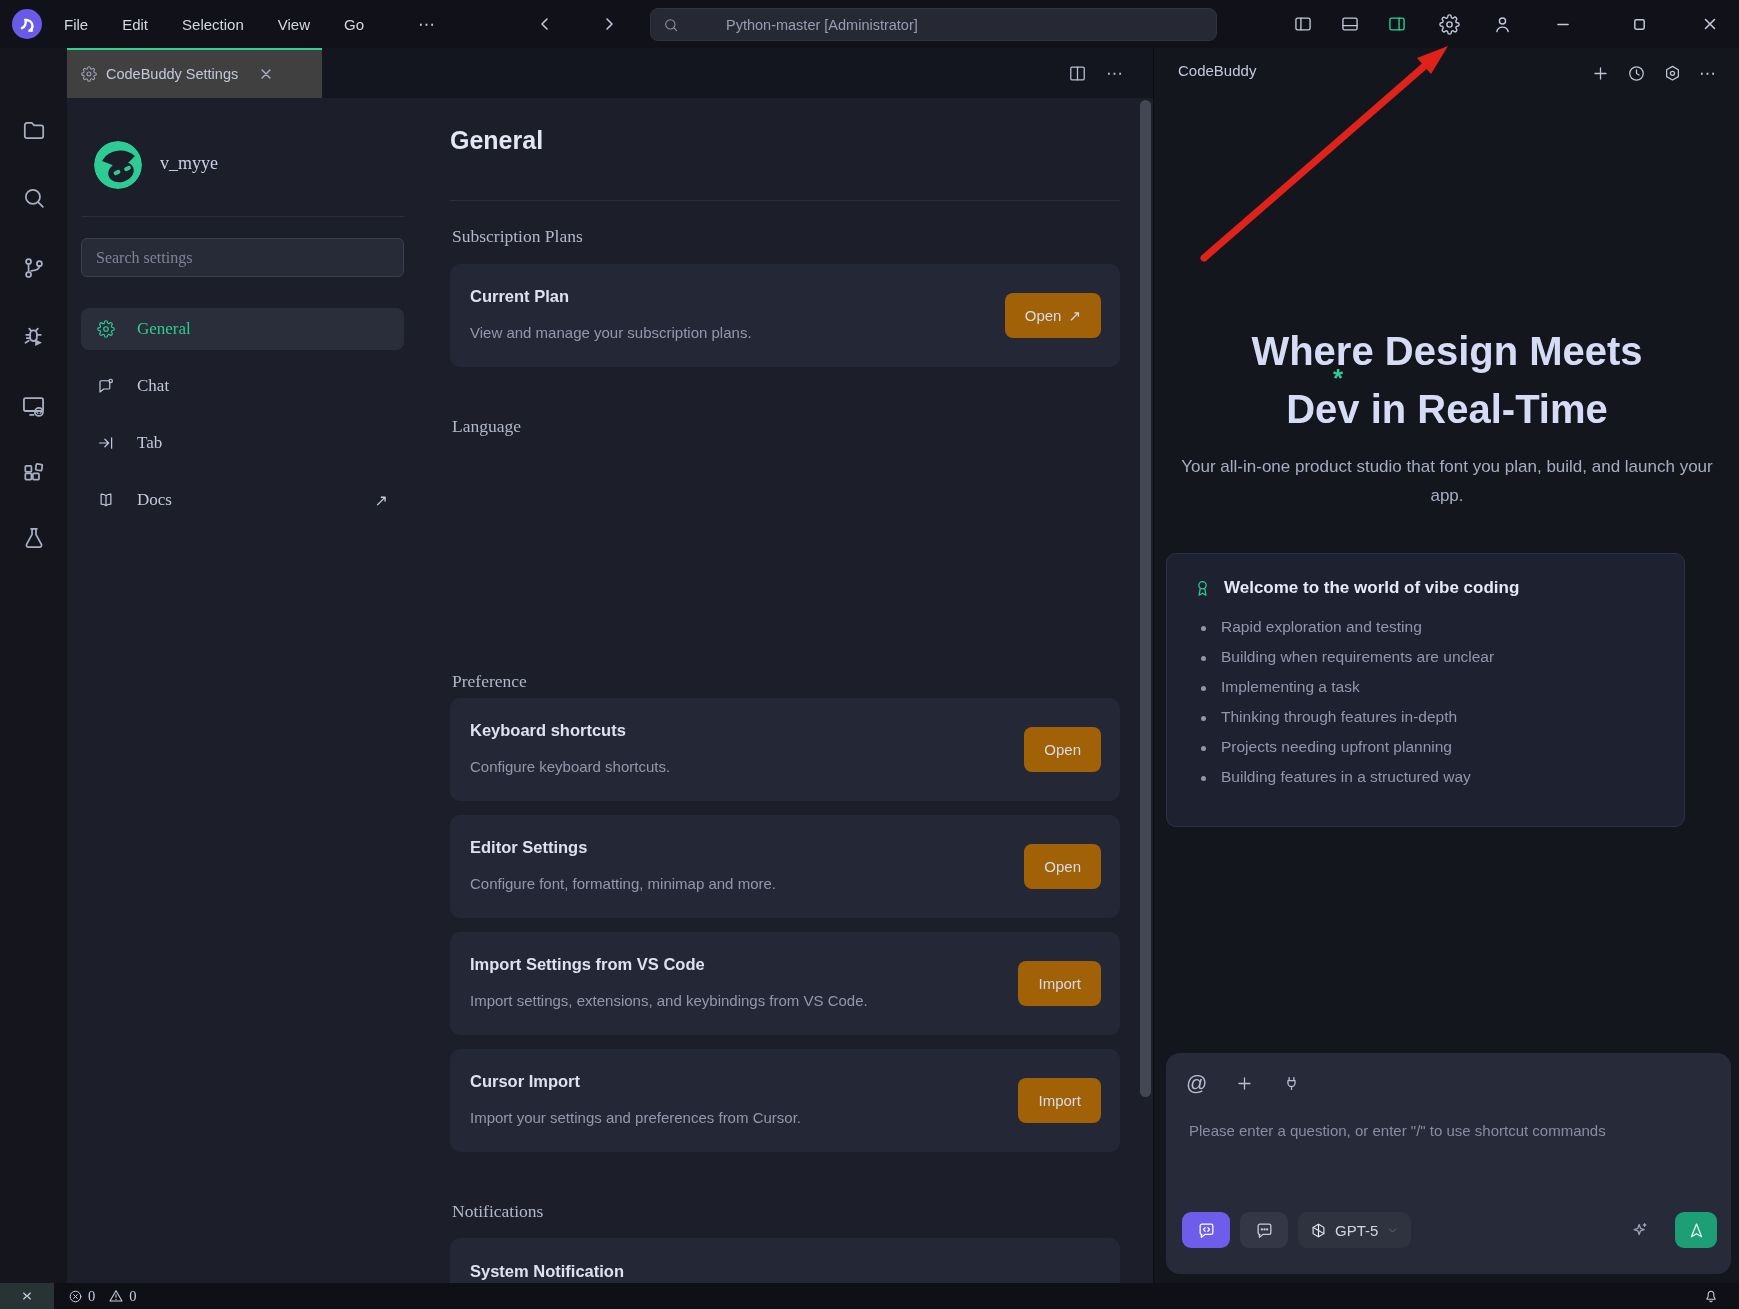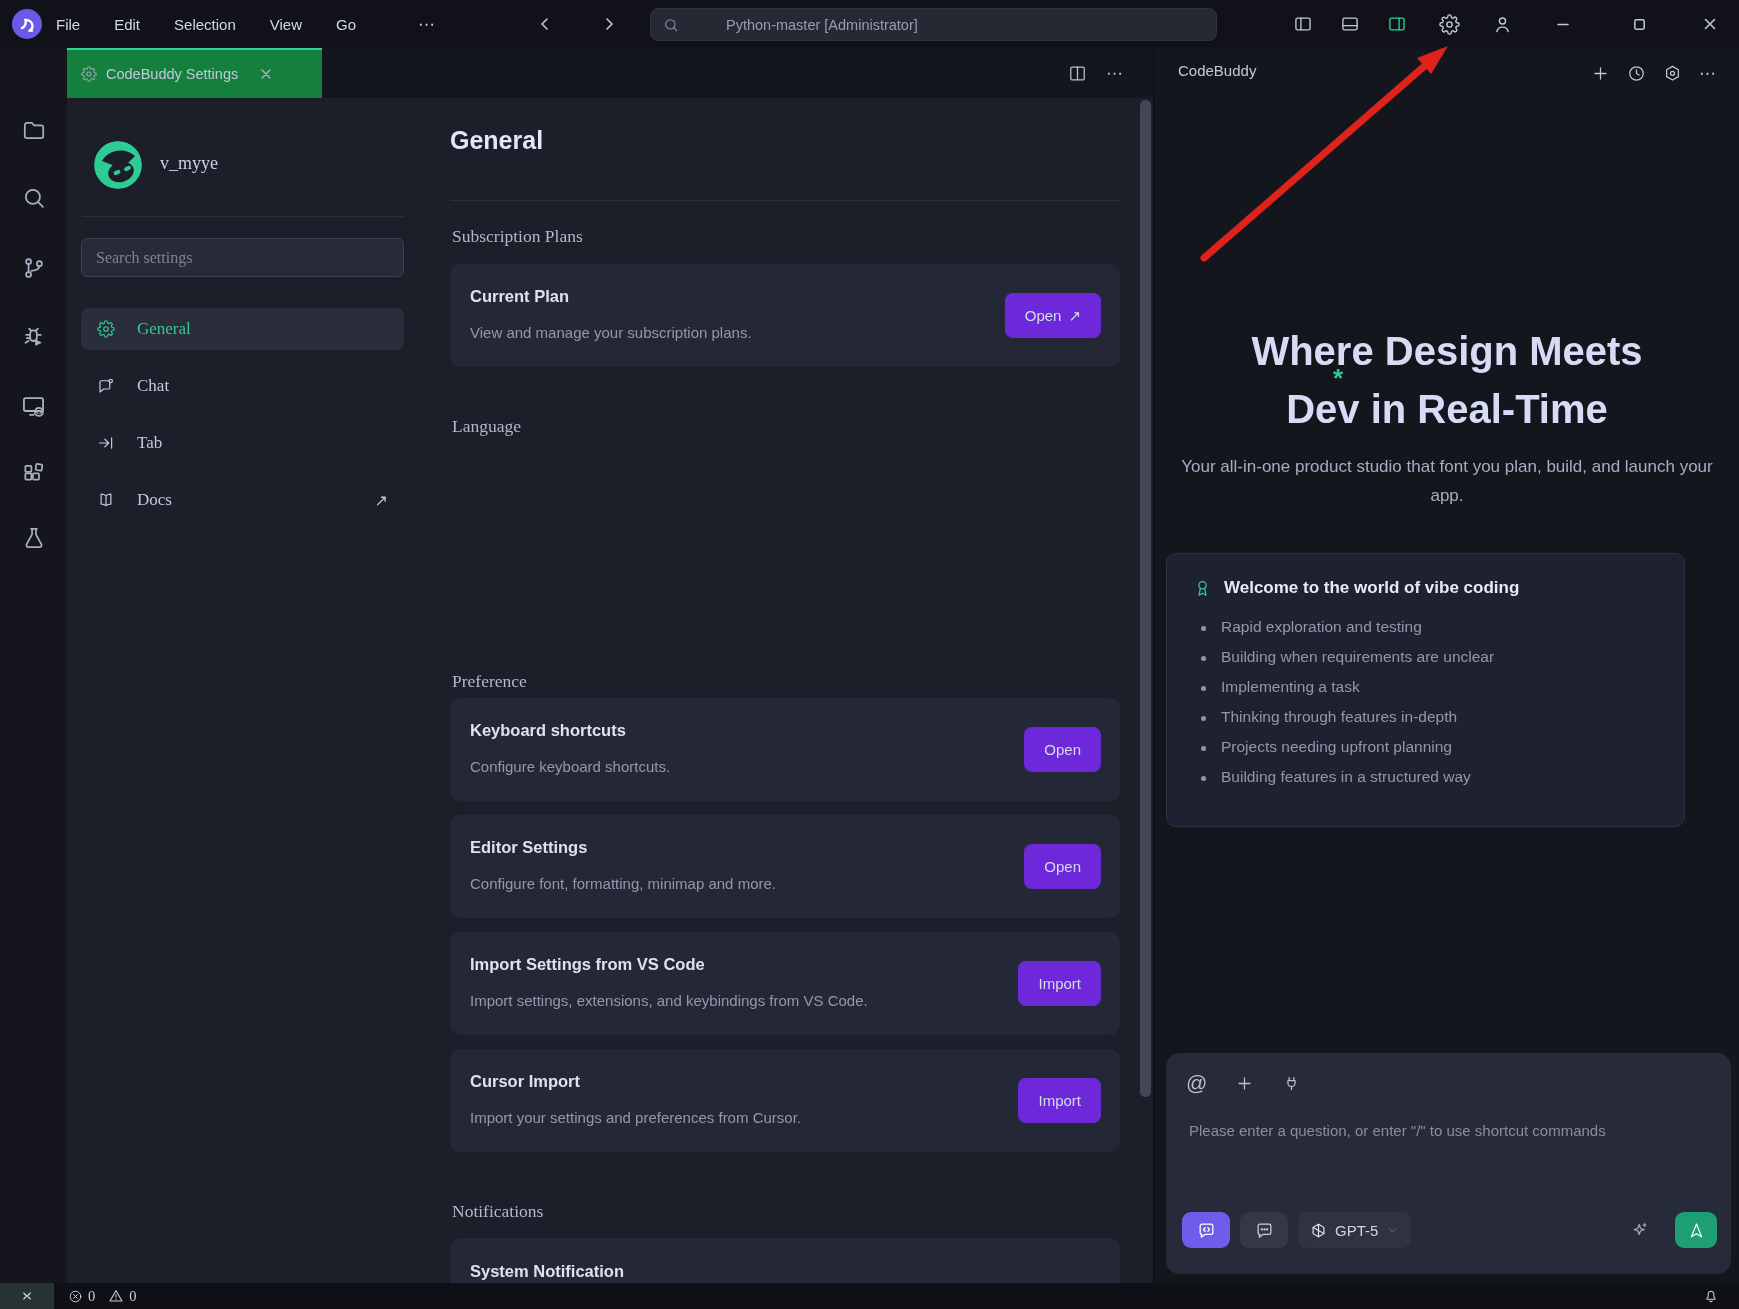--- a/index.html
+++ b/index.html
@@ -7,35 +7,35 @@
   #app{position:relative;width:1739px;height:1309px;background:#15161d;overflow:hidden;
        font-family:"Liberation Sans",sans-serif;color:#d5d9e6;}
   .abs{position:absolute;}
   .row{display:flex;align-items:center;}
   svg{display:block;}
   .ic{stroke:currentColor;fill:none;stroke-width:1.6;stroke-linecap:round;stroke-linejoin:round;}
 
   
   #titlebar{left:0;top:0;width:1739px;height:48px;background:#111219;}
   #logo{left:12px;top:9px;width:30px;height:30px;border-radius:50%;background:#6a5ae8;}
-  .menus{left:56px;top:0;height:48px;gap:34px;color:#d4d8e4;font-size:15px;}
+  .menus{left:64px;top:0;height:48px;gap:34px;color:#d4d8e4;font-size:15px;}
   .menu-item{cursor:default;}
   #tb-more{left:418px;top:0;height:48px;color:#c6cbdb;font-size:17px;letter-spacing:2px;}
   .navbtn{top:10px;width:28px;height:28px;color:#c2c7d8;display:flex;align-items:center;justify-content:center;}
   #tb-search{left:650px;top:8px;width:567px;height:33px;background:#262834;border:1px solid #30333f;
              border-radius:8px;display:flex;align-items:center;padding:0 12px;gap:9px;}
   #tb-search input{background:transparent;border:0;outline:0;color:#979dB0;font-size:14.5px;width:100%;
                    font-family:"Liberation Sans",sans-serif;margin-left:36px;}
   .tb-ic{top:0;height:48px;width:40px;display:flex;align-items:center;justify-content:center;color:#c3c8d9;}
   
   #activitybar{left:0;top:48px;width:67px;height:1235px;background:#14151d;}
   .act{position:absolute;left:0;width:67px;height:48px;display:flex;align-items:center;justify-content:center;color:#a9afc2;}
   
   #edheader{left:67px;top:48px;width:1086px;height:50px;background:#14161f;}
-  #tab{position:absolute;left:0;top:0;width:255px;height:50px;background:#15803d;border-top:2.5px solid #2ad492;
+  #tab{position:absolute;left:0;top:0;width:255px;height:50px;background:#404040;border-top:2.5px solid #2ad492;
        display:flex;align-items:center;padding:0 14px;gap:9px;color:#c2c8da;font-size:14.5px;}
   .edh-ic{position:absolute;top:11px;width:28px;height:28px;display:flex;align-items:center;justify-content:center;color:#b8bed1;}
   #edbody{left:67px;top:98px;width:1086px;height:1185px;background:#1c1f29;overflow:hidden;}
   
   #avatar{left:27px;top:43px;width:48px;height:48px;border-radius:50%;overflow:hidden;}
   #username{left:93px;top:55px;font-family:"Liberation Serif",serif;font-size:18px;color:#c9cfe4;}
   #sb-divider{left:15px;top:118px;width:322px;height:1px;background:#2c2f3b;}
   #sb-search{left:14px;top:140px;width:323px;height:39px;background:#272b37;border:1px solid #3a3f4e;border-radius:6px;
              display:flex;align-items:center;padding:0 12px;}
   #sb-search input{background:transparent;border:0;outline:0;width:100%;color:#7d8396;
@@ -46,21 +46,21 @@
   .sb-item.active{background:#2a2e3a;color:#2ecb92;}
   .sb-item .ext{margin-left:auto;font-size:16px;color:#c3c9dd;}
   
   #main{left:383px;top:0;width:670px;height:1185px;}
   #page-title{left:0;top:28px;font-size:25px;font-weight:700;color:#e3e7f5;}
   #h-divider{left:0;top:102px;width:670px;height:1px;background:#2c2f3b;}
   .sec-h{position:absolute;left:2px;font-family:"Liberation Serif",serif;font-size:17.5px;color:#b2b8cb;}
   .card{position:absolute;left:0;width:670px;background:#242836;border-radius:10px;}
   .card .c-title{position:absolute;left:20px;font-size:16.5px;font-weight:700;color:#dde2f1;}
   .card .c-desc{position:absolute;left:20px;font-size:15px;color:#9298ac;}
-  .btn{position:absolute;right:19px;height:45px;background:#6d28d9;border-radius:8px;color:#d6dbe9;
+  .btn{position:absolute;right:19px;height:45px;background:#a16207;border-radius:8px;color:#d6dbe9;
        font-size:15px;display:flex;align-items:center;justify-content:center;gap:7px;padding:0 20px;}
   #lang-select{position:absolute;left:20px;top:104px;width:317px;height:44px;background:#1a1d27;border:1px solid #343948;
        border-radius:8px;display:flex;align-items:center;padding:0 16px;color:#d6daea;font-size:15.5px;}
   #lang-select .chev{margin-left:auto;color:#8d93a6;}
   #scrollbar{left:1073px;top:2px;width:11px;height:997px;background:#434753;border-radius:6px;}
   
   #rpanel{left:1153px;top:48px;width:586px;height:1235px;background:#14161e;border-left:1px solid #0c0d12;}
   #rp-title{left:24px;top:14px;font-size:15px;color:#c3c9da;}
   .rp-ic{position:absolute;top:10px;width:30px;height:30px;display:flex;align-items:center;justify-content:center;color:#bfc5d6;}
   #hero{left:0;top:274px;width:586px;text-align:center;font-size:40px;line-height:58px;font-weight:700;color:#d6dcf5;}

